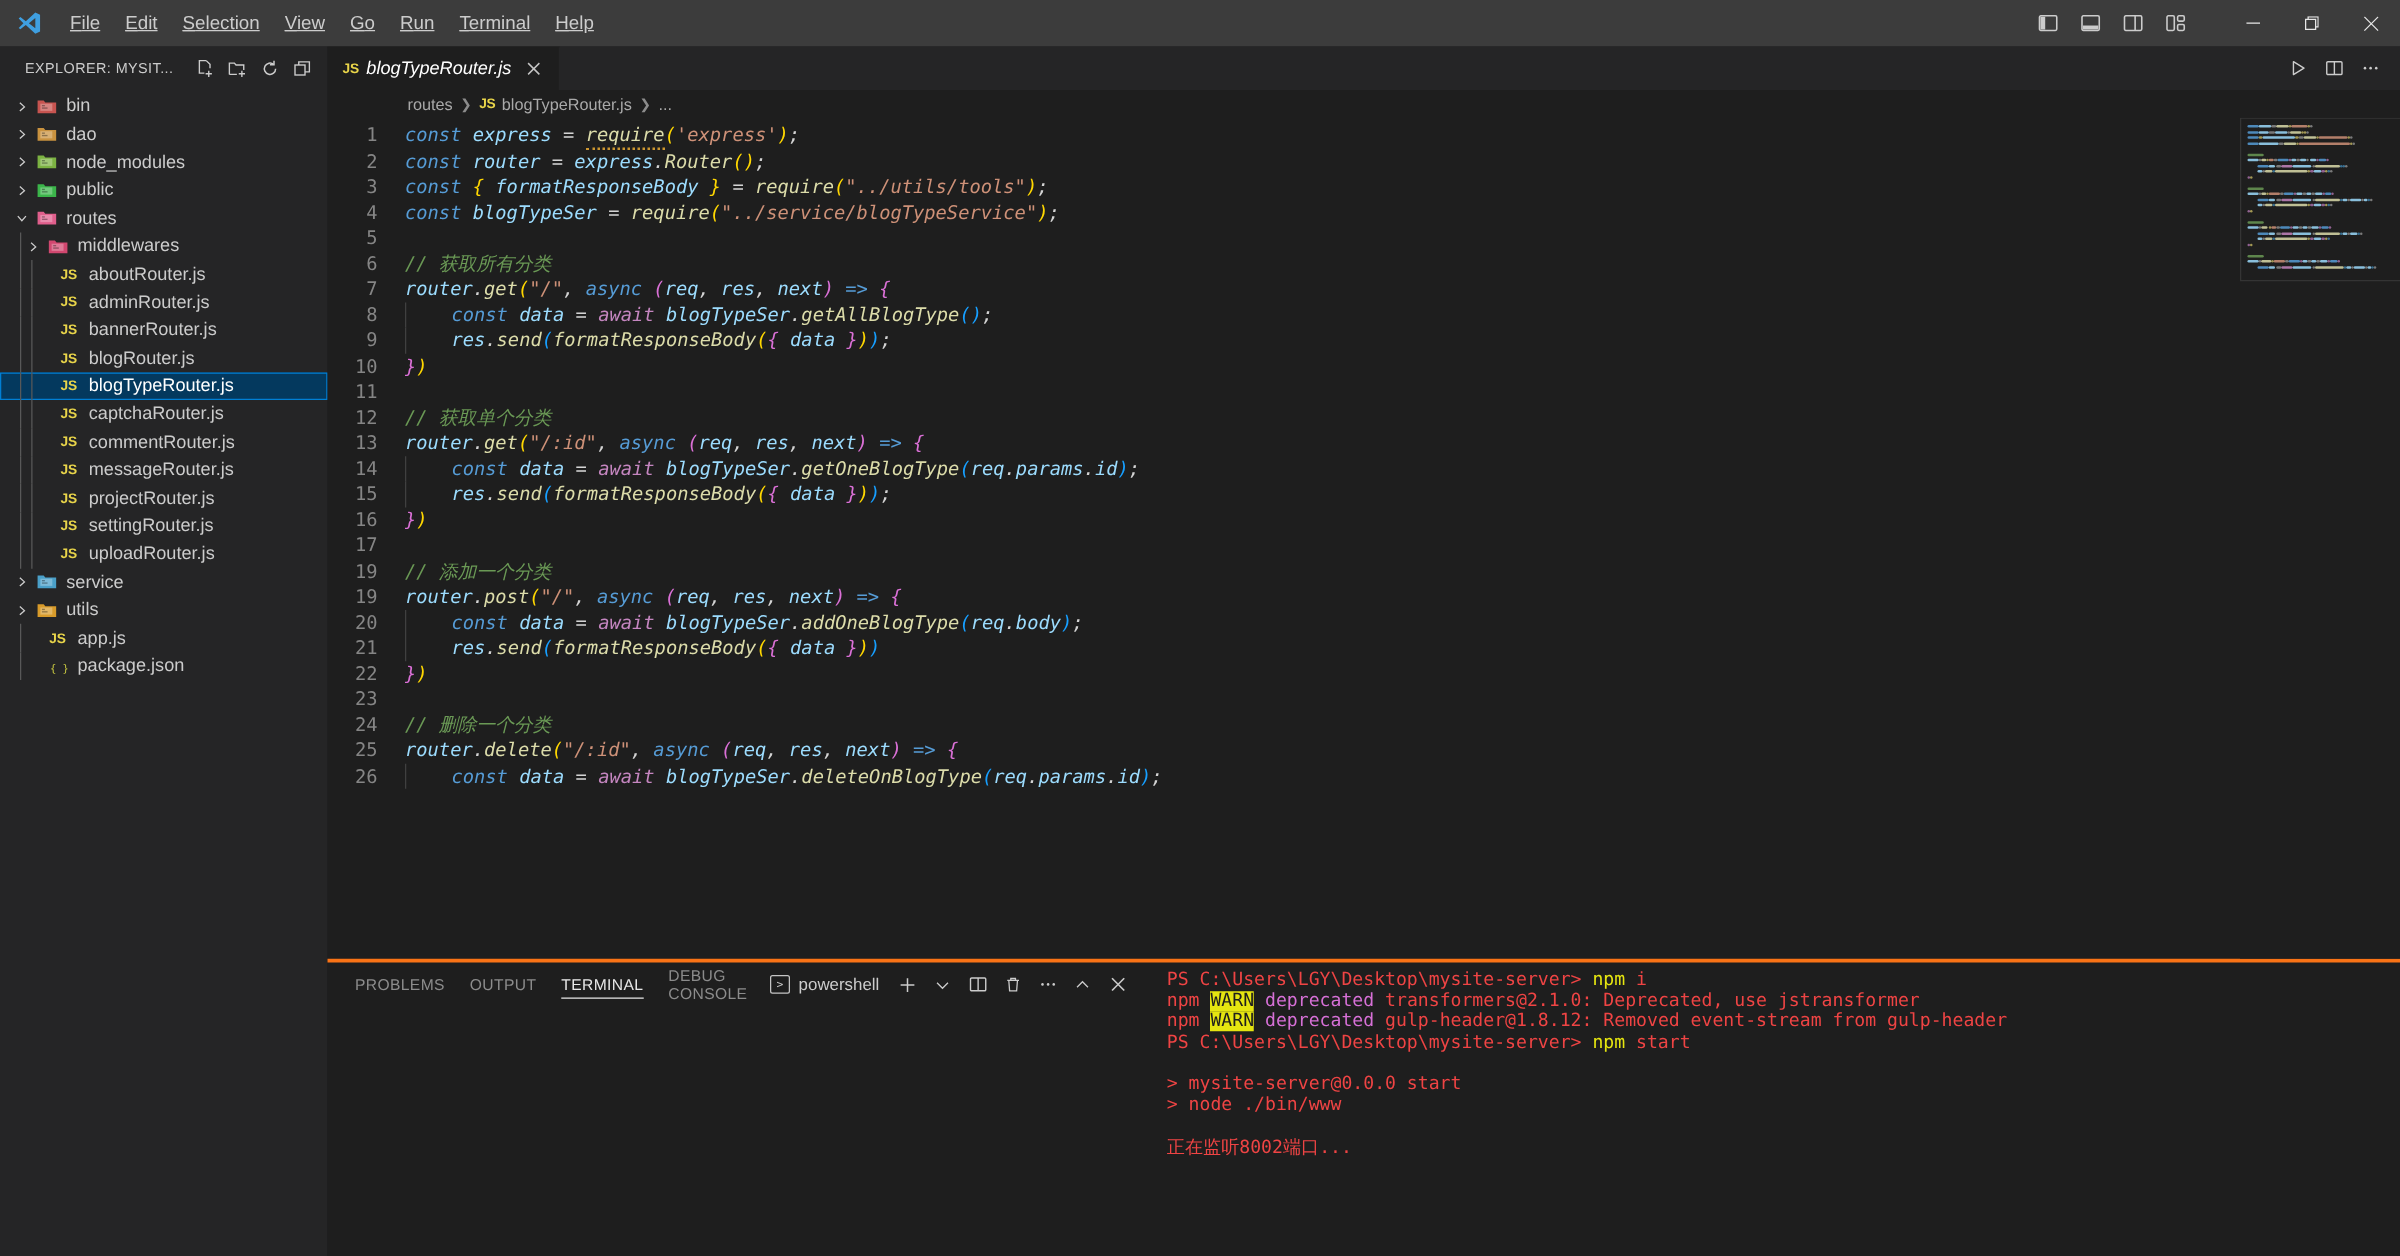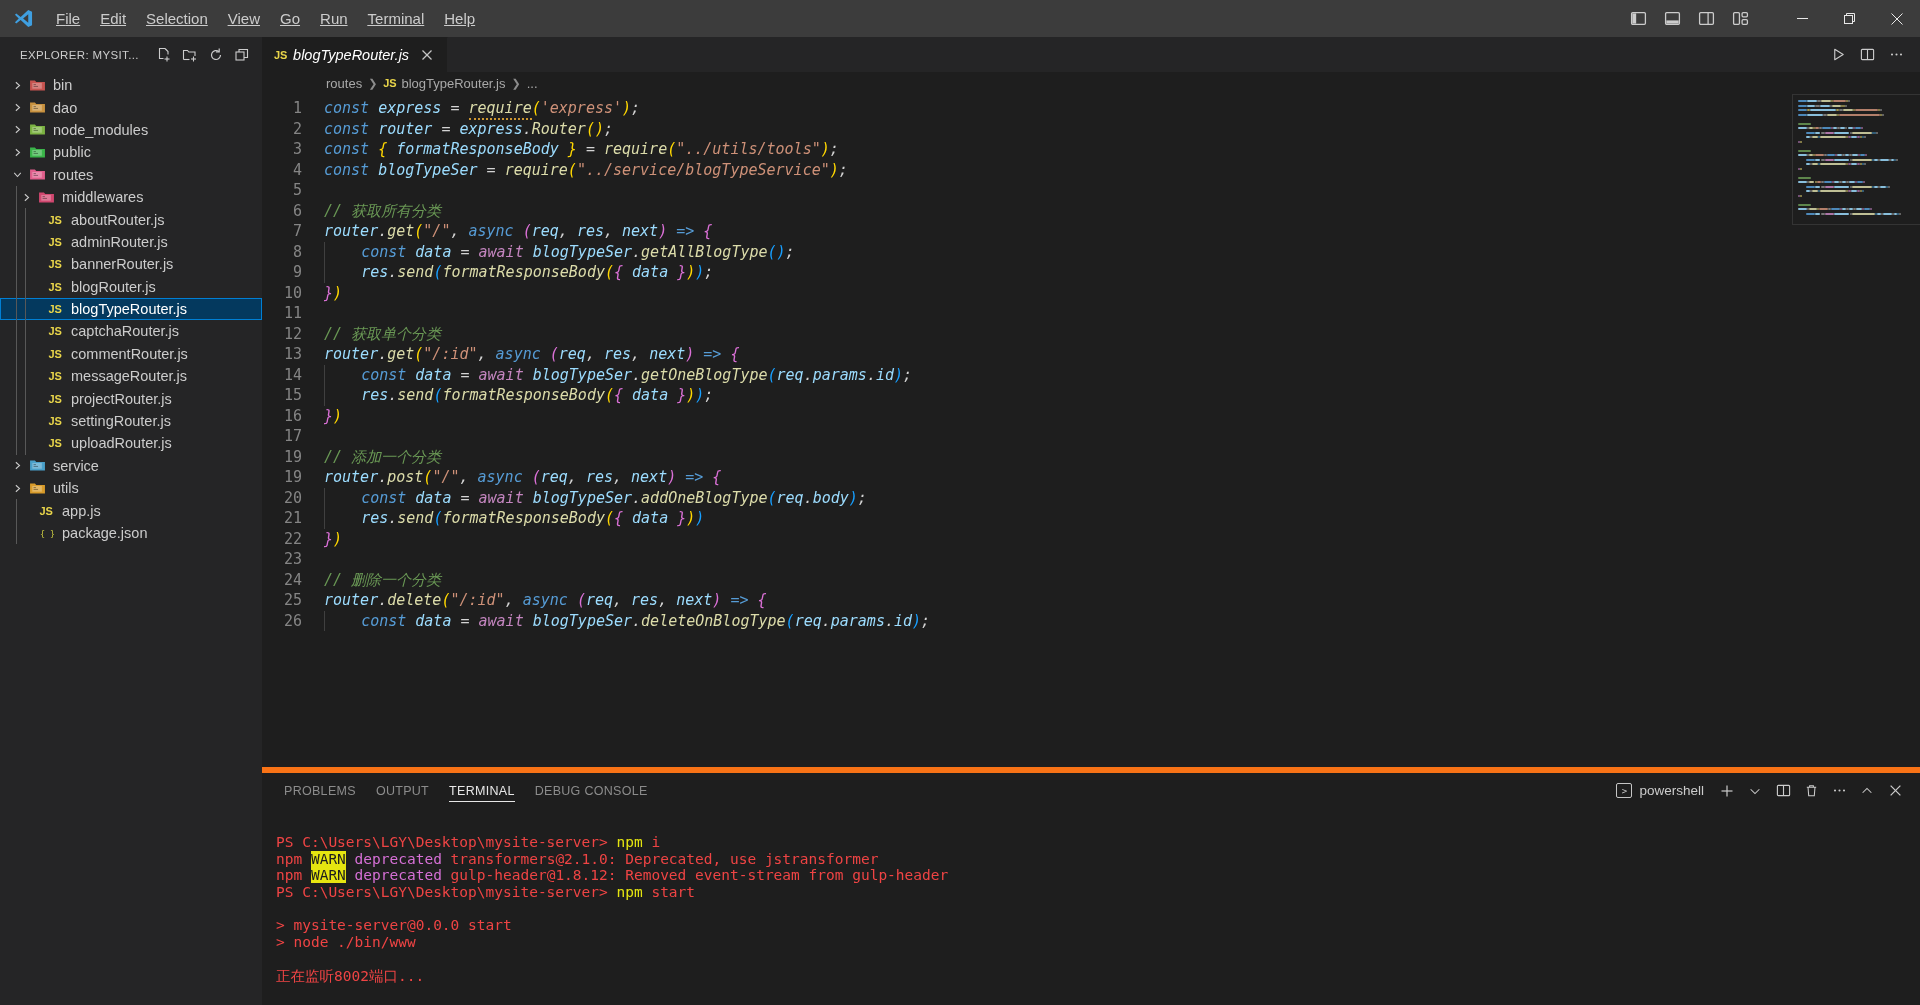--- a/index.html
+++ b/index.html
@@ -144,23 +144,22 @@
     width:128px; flex:0 0 128px; position:relative; background:#1e1e1e;
     overflow:hidden;
   }
   .mmline { position:absolute; height:2px; border-radius:1px; }
   .mmslider {
     position:absolute; right:0; top:0; width:128px; height:350px;
   }
 
   
   .panel {
-    height:238px; flex:0 0 238px; background:#1e1e1e; display:flex; flex-direction:column;
-    border-top:6px solid #f97316;
-    gap:20px;
+    height:238px; flex:0 0 238px; background:#1e1e1e; display:flex; flex-direction:row;
+    border-top:3px solid #f97316;
   }
   .panelhead {
     height:35px; flex:0 0 35px; display:flex; align-items:stretch; padding-left:12px;
   }
   .ptab {
     display:flex; align-items:center; padding:0 10px; font-size:12.5px;
     letter-spacing:0.3px; color:#8c8c8c; text-transform:uppercase; cursor:default;
     position:relative;
   }
   .ptab.active { color:#e7e7e7; }

